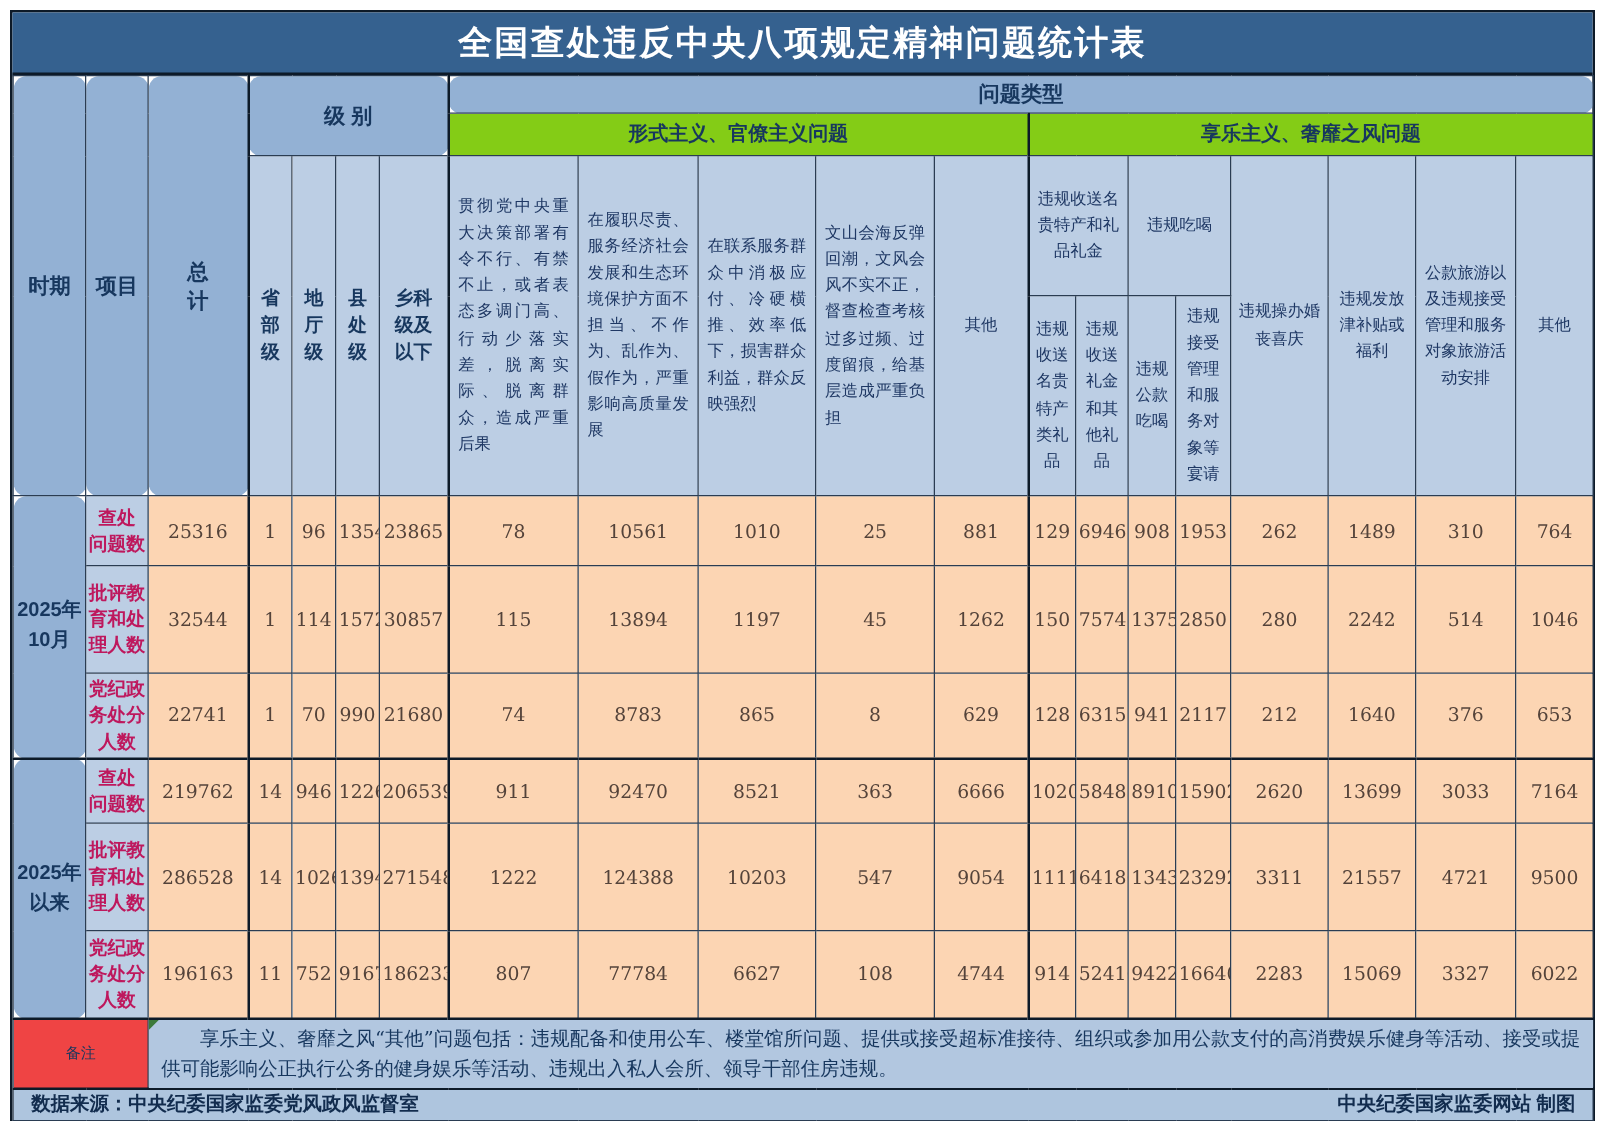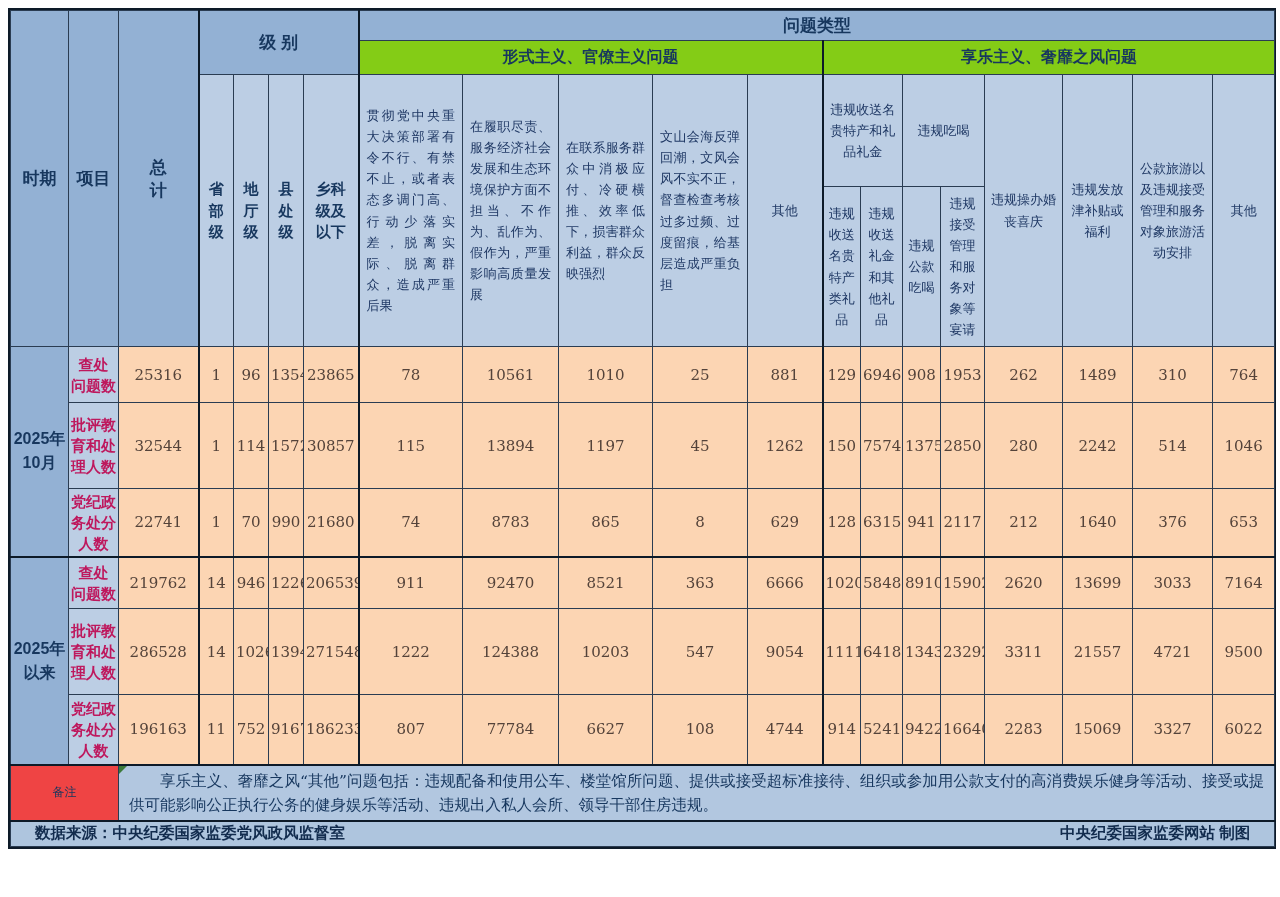--- a/index.html
+++ b/index.html
@@ -7,21 +7,21 @@
   .wrap{position:absolute;left:8px;top:8px;width:1264px;border:2px solid #0d1a28;}
   .title-bar{
     height:48px;background:#35618f;color:#ffffff;
     display:flex;align-items:center;justify-content:center;
     font-family:"Liberation Serif",serif;font-weight:bold;font-size:27px;letter-spacing:2px;
     border-bottom:2px solid #0d1a28;
   }
   table{border-collapse:collapse;table-layout:fixed;width:1260px;}
   td{border:1px solid #2a3c52;overflow:hidden;vertical-align:middle;padding:1px 2px;}
   .pre{white-space:pre-line;}
-  .h-med{background:#93b1d4;color:#17375e;font-weight:bold;font-size:17px;text-align:center;}
+  .h-med{background:#93b1d4;color:#17375e;font-weight:bold;font-size:17px;text-align:center;border-radius:10px;}
   .h-row2{background:#84cc16;color:#17375e;font-weight:bold;font-size:16px;text-align:center;}
   .h-sub{background:#bccee4;color:#17375e;font-weight:bold;font-size:15px;text-align:center;line-height:1.45;}
   .desc{
     background:#bccee4;color:#1f3864;
     font-family:"DejaVu Serif",serif;font-size:13px;line-height:1.62;
     text-align:justify;text-justify:inter-character;padding:4px 7px;
   }
   .center{text-align:center;padding:0 3px;}
   .row-label{background:#bccee4;color:#be185d;font-weight:bold;font-size:15px;text-align:center;line-height:1.4;}
   .period-cell{font-size:16px;line-height:1.5;}
@@ -34,28 +34,29 @@
     content:"";position:absolute;top:0;left:0;width:0;height:0;
     border-top:8px solid #3c7a3a;border-right:8px solid transparent;
   }
   .remark-text{
     color:#17375e;font-family:"DejaVu Serif",serif;font-size:15.5px;line-height:1.55;
     text-indent:2em;text-align:justify;
   }
   .footer-cell{background:#aec5de;padding:0;}
   .footer-flex{
     display:flex;justify-content:space-between;align-items:center;
-    padding:0 24px;height:100%;
+    padding:0 14px;height:100%;
     color:#122c4e;font-weight:bold;font-size:15.5px;
   }
 </style>
 </head>
 <body>
 
 <div class="wrap">
+  <div class="title-bar">全国查处违反中央八项规定精神问题统计表</div>
 
   <table>
     <colgroup>
       <col style="width:58px">
         <col style="width:50px">
         <col style="width:80px">
       <col style="width:35px">
         <col style="width:35px">
         <col style="width:35px">
         <col style="width:55px">

